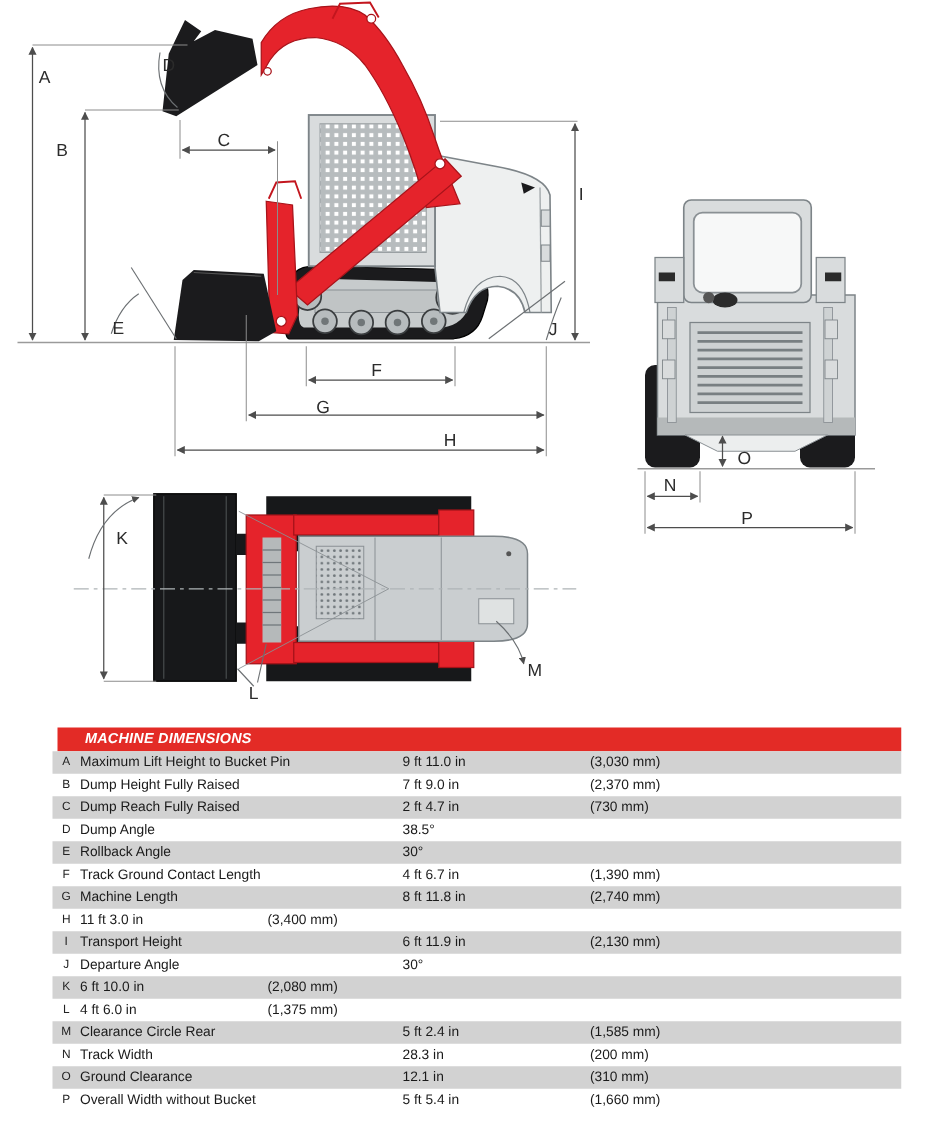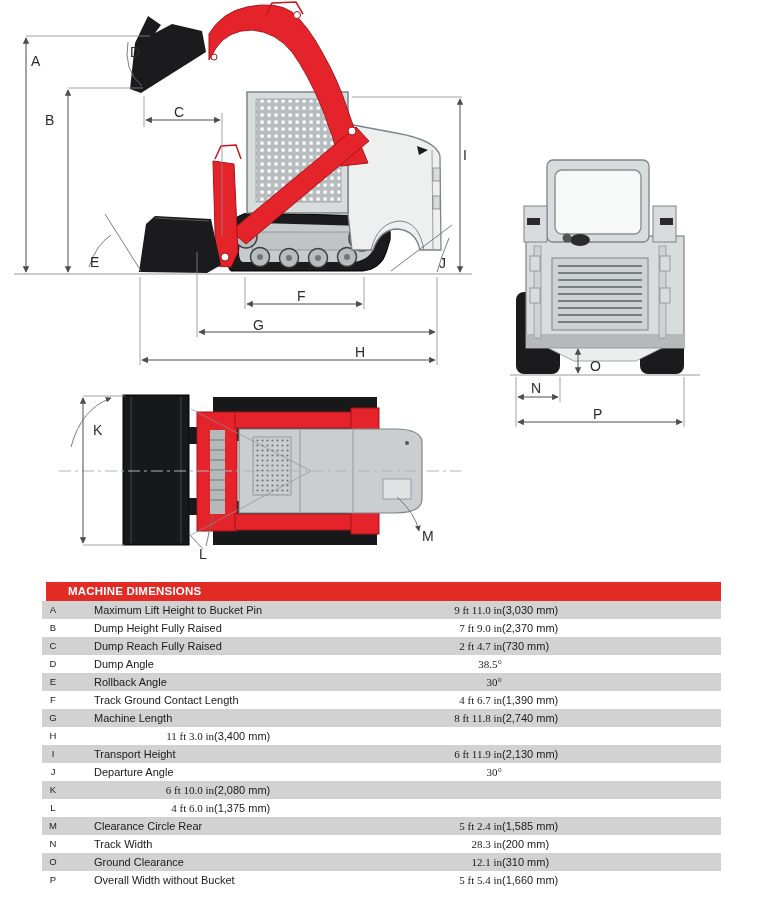--- a/index.html
+++ b/index.html
@@ -6,26 +6,26 @@
   #page{position:relative;width:759px;height:900px;background:#ffffff;overflow:hidden;
         font-family:"Liberation Sans","DejaVu Sans",sans-serif;}
   svg{position:absolute;overflow:visible;}
   svg text{font-family:"Liberation Sans","DejaVu Sans",sans-serif;font-size:14px;fill:#2b2b2b;}
   .dim{stroke:#4d4d4d;stroke-width:1;fill:none;}
   .ext{stroke:#8c8c8c;stroke-width:0.8;fill:none;}
   .thin{stroke:#6b6f72;stroke-width:0.9;fill:none;}
   
   #dims-table{position:absolute;left:42px;top:582px;width:679px;}
   .thead{height:19px;line-height:19px;background:#e32b26;color:#ffffff;font-weight:bold;
-         font-size:11.5px;padding-left:22px;letter-spacing:.2px;margin-left:4px;}
+         font-size:11.5px;padding-left:22px;letter-spacing:.2px;margin-left:4px;font-style:italic;}
   .trow{display:flex;height:18px;line-height:18px;font-size:11px;color:#1a1a1a;align-items:center;}
   .trow:nth-of-type(even){background:#d2d2d2;}
   .tkey{width:22px;text-align:center;font-size:9.5px;color:#222;flex:none;}
-  .tlabel{width:258px;flex:none;white-space:nowrap;overflow:hidden;margin-left:30px;}
-  .timp{width:150px;flex:none;text-align:right;font-family:Liberation Serif, serif;}
+  .tlabel{width:258px;flex:none;white-space:nowrap;overflow:hidden;}
+  .timp{width:150px;flex:none;text-align:left;}
   .tmet{width:140px;flex:none;}
 </style>
 </head>
 <body>
 
 <div id="page">
 
   <svg style="left:0;top:0" width="480" height="380" viewBox="0 0 480 380">
     <defs>
       <marker id="arS" viewBox="0 0 10 10" refX="9" refY="5" markerWidth="6.5" markerHeight="6.5" orient="auto-start-reverse">

